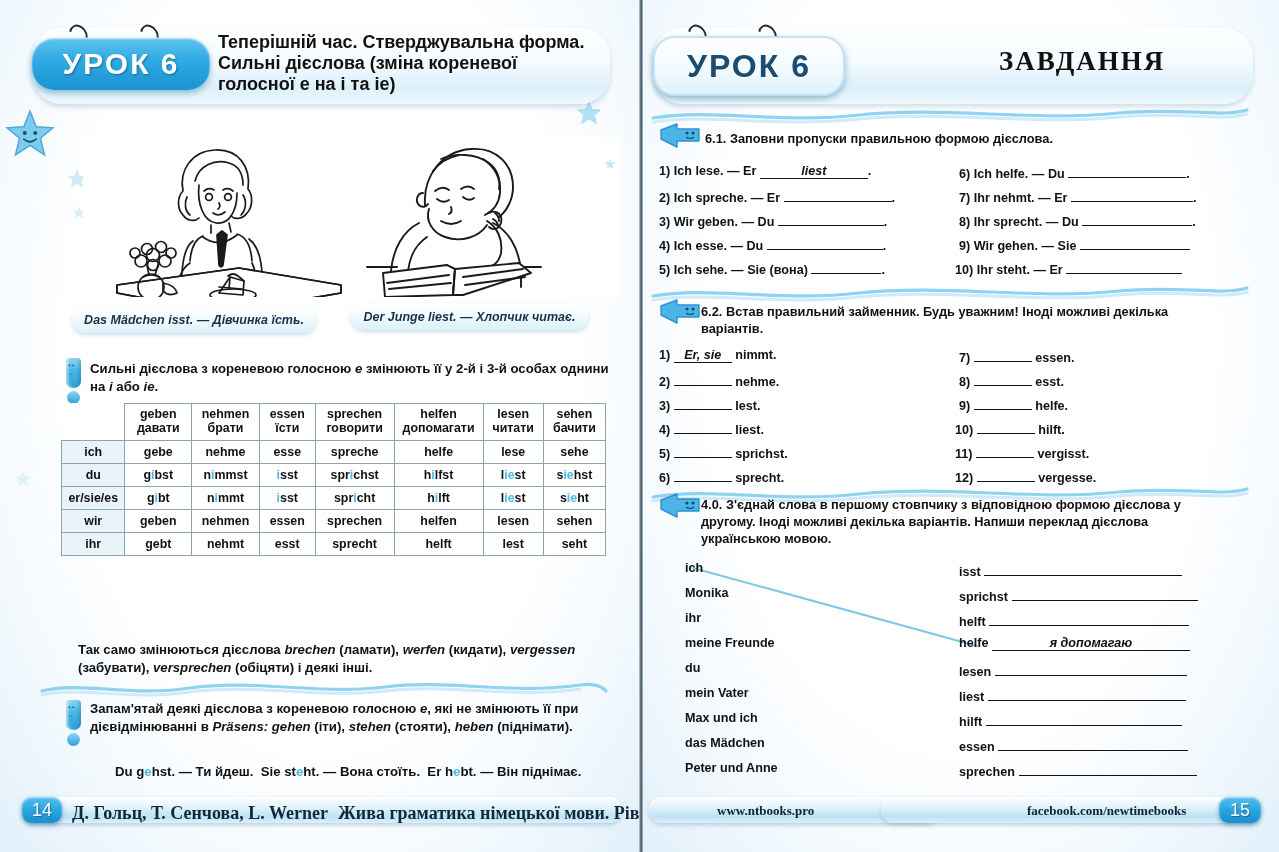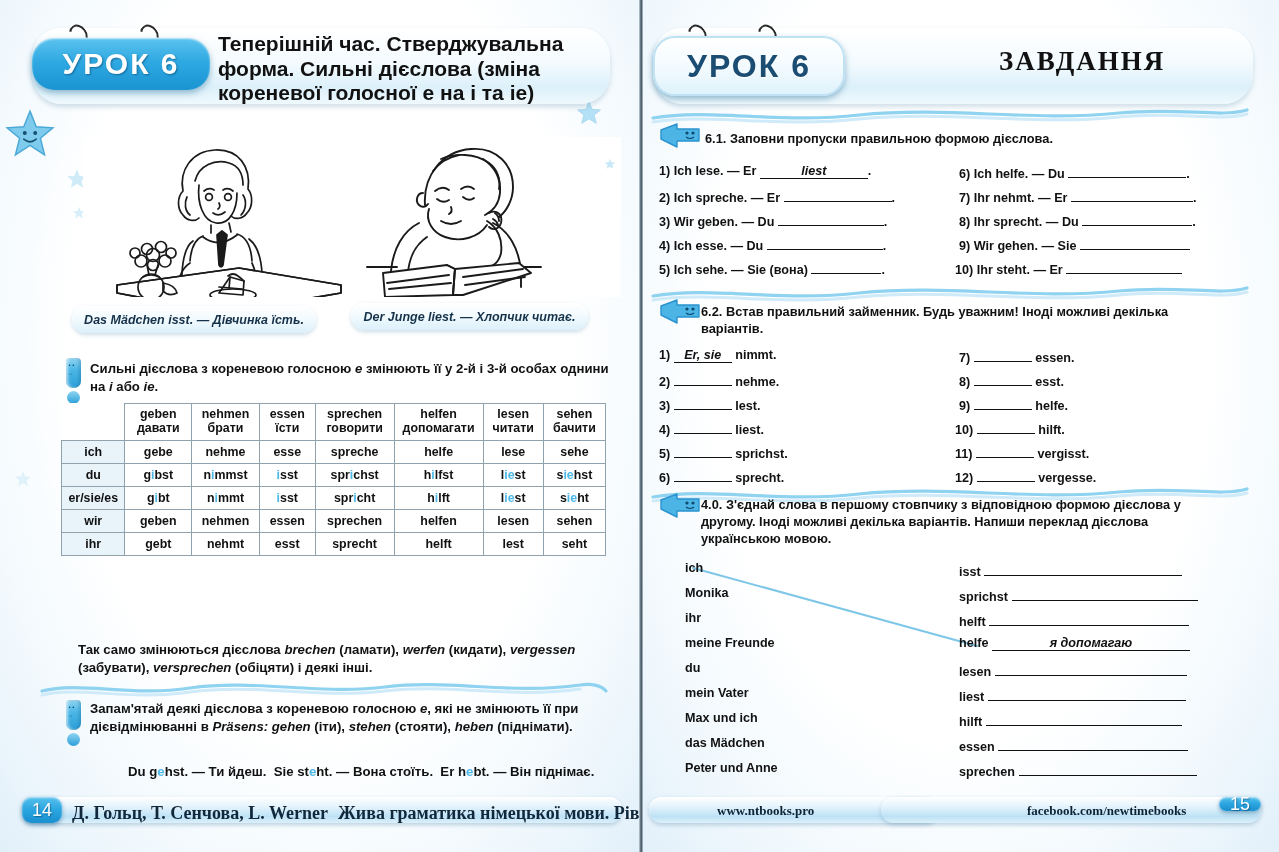--- a/index.html
+++ b/index.html
@@ -164,21 +164,21 @@
         </svg>
     </div>
 
     <div class="hdr">
       <div class="hdr-bar" style="left:32px;top:28px;width:578px;height:76px;"></div>
       <div class="hook" style="left:70px;top:24px;"></div>
       <div class="hook" style="left:141px;top:24px;"></div>
       <div class="lesson-pill" style="left:32px;top:38px;width:178px;height:52px;font-size:30px;">
         <span>УРОК 6</span>
       </div>
-      <div class="hdr-title" style="left:218px;top:32px;width:370px;font-size:21px;">Теперішній час. Стверджувальна форма. Сильні дієслова (зміна кореневої голосної e на i та ie)</div>
+      <div class="hdr-title" style="left:218px;top:32px;width:370px;font-size:18px;">Теперішній час. Стверджувальна форма. Сильні дієслова (зміна кореневої голосної e на i та ie)</div>
     </div>
 
     <div class="illus" style="left:83px;top:137px;width:265px;height:160px;">
       <svg width="265" height="160" viewBox="0 0 265 160">
         <g fill="none" stroke="#1a1a1a" stroke-width="1.7" stroke-linecap="round" stroke-linejoin="round">
 
           <path d="M100 54 C96 34 108 14 132 13 C156 12 168 30 165 52 C170 58 170 70 164 76 C160 82 152 83 148 79
                    M100 54 C94 60 94 72 100 78 C104 84 112 85 116 81"></path>
           <path d="M112 44 C116 28 132 22 146 26 C156 29 160 38 160 48"></path>
           <path d="M104 60 C101 66 102 74 107 78"></path>
@@ -369,21 +369,21 @@
       </svg>
     </div>
 
     <div class="excl" style="left:66px;top:700px;">
       <div class="bar"></div>
         <div class="dot"></div>
       <div class="face">• •<br>‿</div>
     </div>
     <div class="note-txt" style="left:90px;top:700px;width:518px;">Запам'ятай деякі дієслова з кореневою голосною <i>e</i>, які не змінюють її при дієвідмінюванні в <i>Präsens: gehen</i> (іти), <i>stehen</i> (стояти), <i>heben</i> (піднімати).</div>
 
-    <div class="note-txt" style="left:108px;top:763px;width:520px;padding-left:20px;">Du g<span class="hl">e</span>hst. — Ти йдеш.&nbsp;&nbsp;Sie st<span class="hl">e</span>ht. — Вона стоїть.&nbsp;&nbsp;Er h<span class="hl">e</span>bt. — Він піднімає.</div>
+    <div class="note-txt" style="left:95px;top:763px;width:520px;padding-left:20px;">Du g<span class="hl">e</span>hst. — Ти йдеш.&nbsp;&nbsp;Sie st<span class="hl">e</span>ht. — Вона стоїть.&nbsp;&nbsp;Er h<span class="hl">e</span>bt. — Він піднімає.</div>
 
     <div class="foot-bar" style="left:22px;top:797px;width:600px;height:26px;"></div>
     <div class="pagenum" style="left:22px;top:797px;width:40px;height:26px;">14</div>
     <div class="foot-txt" style="left:72px;top:803px;">Д. Гольц, Т. Сенчова, L. Werner</div>
     <div class="foot-txt" style="left:338px;top:803px;">Жива граматика німецької мови. Рівень 1</div>
   </div>
 
   <div class="page page-right">
 
     <div class="star sml" style="left:258px;top:28px;">
@@ -648,17 +648,17 @@
     </div>
     <div class="m-right" style="left:318px;top:761px;">
       <span>sprechen</span>&nbsp;
       <span class="m-line" style="width:178px;"></span>
     </div>
 
     <div class="foot-bar" style="left:8px;top:797px;width:290px;height:26px;"></div>
     <div class="foot-bar" style="left:240px;top:797px;width:380px;height:26px;"></div>
     <div class="foot-link" style="left:76px;top:803px;">www.ntbooks.pro</div>
     <div class="foot-link" style="left:386px;top:803px;">facebook.com/newtimebooks</div>
-    <div class="pagenum" style="left:578px;top:797px;width:42px;height:14px;">15</div>
+    <div class="pagenum" style="left:578px;top:797px;width:42px;height:26px;">15</div>
   </div>
 
   <div class="gutter"></div>
 </div>
 
 </body></html>

